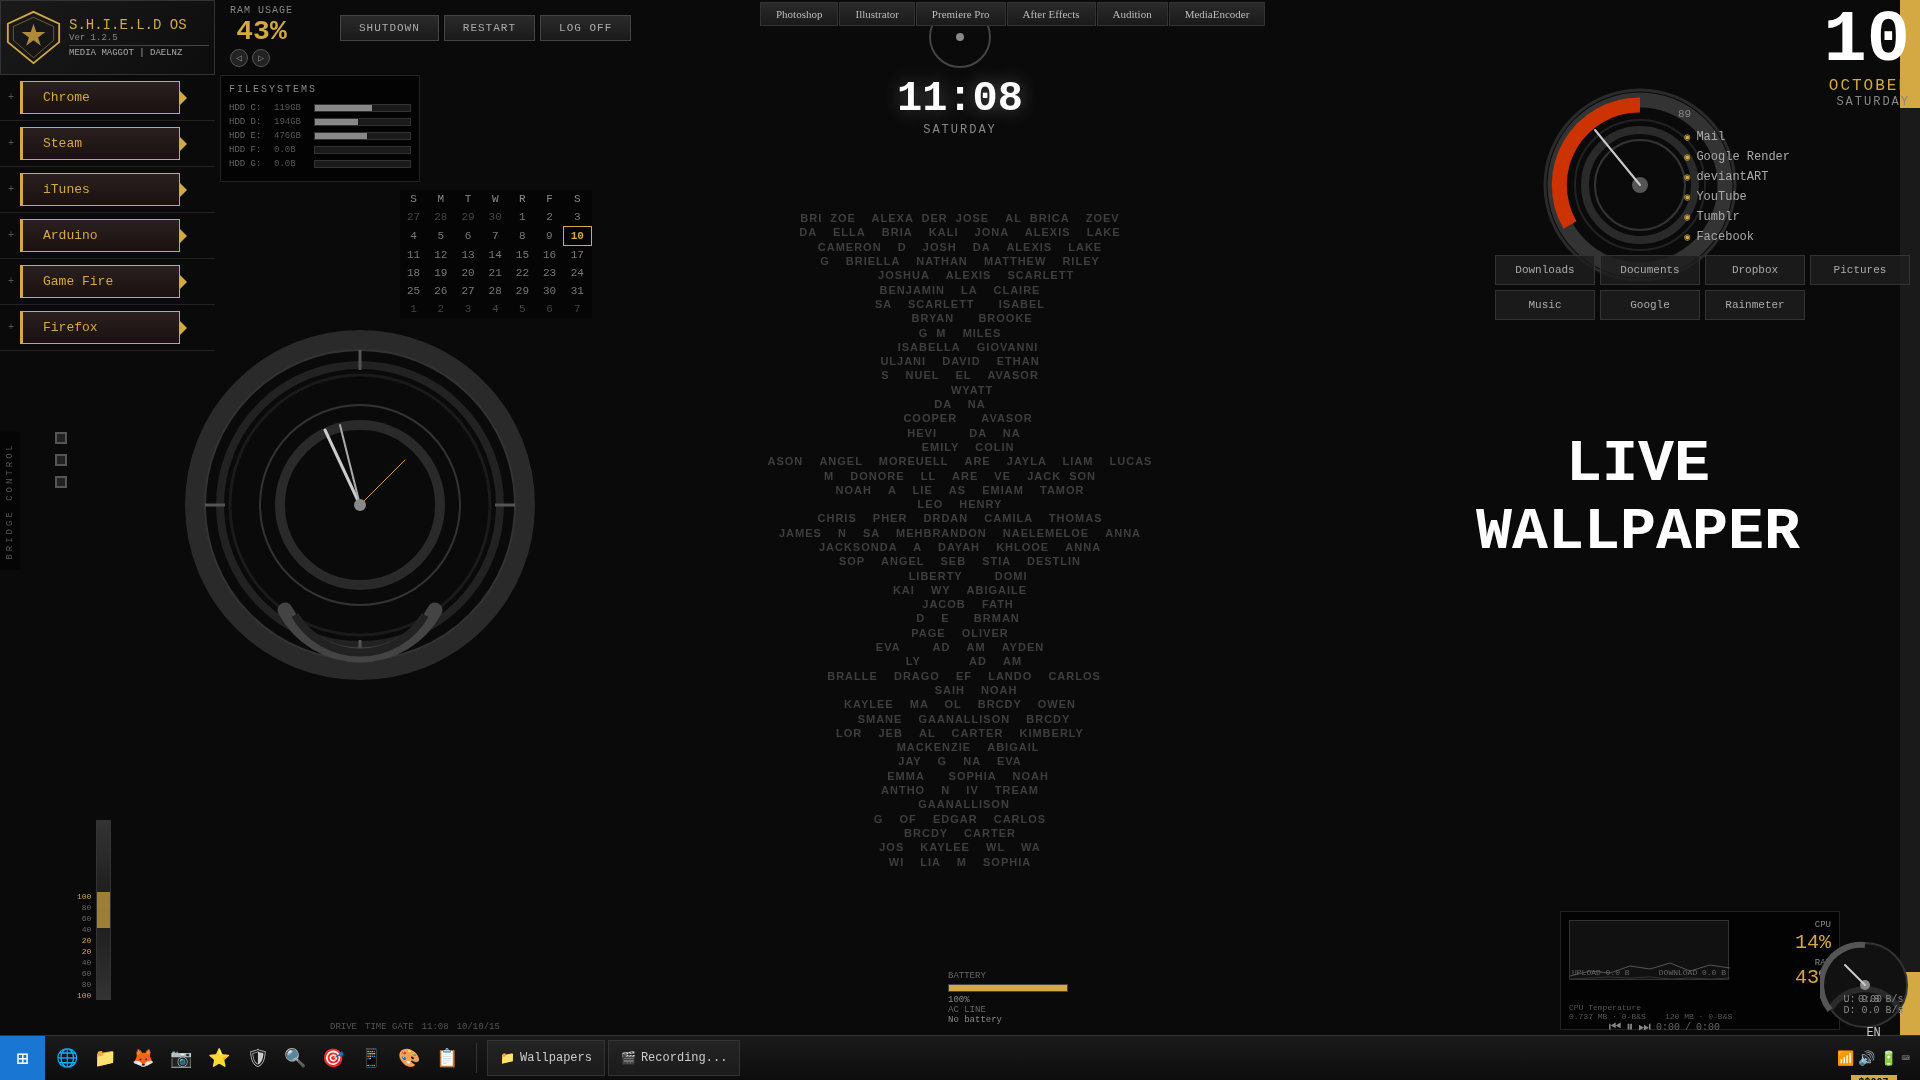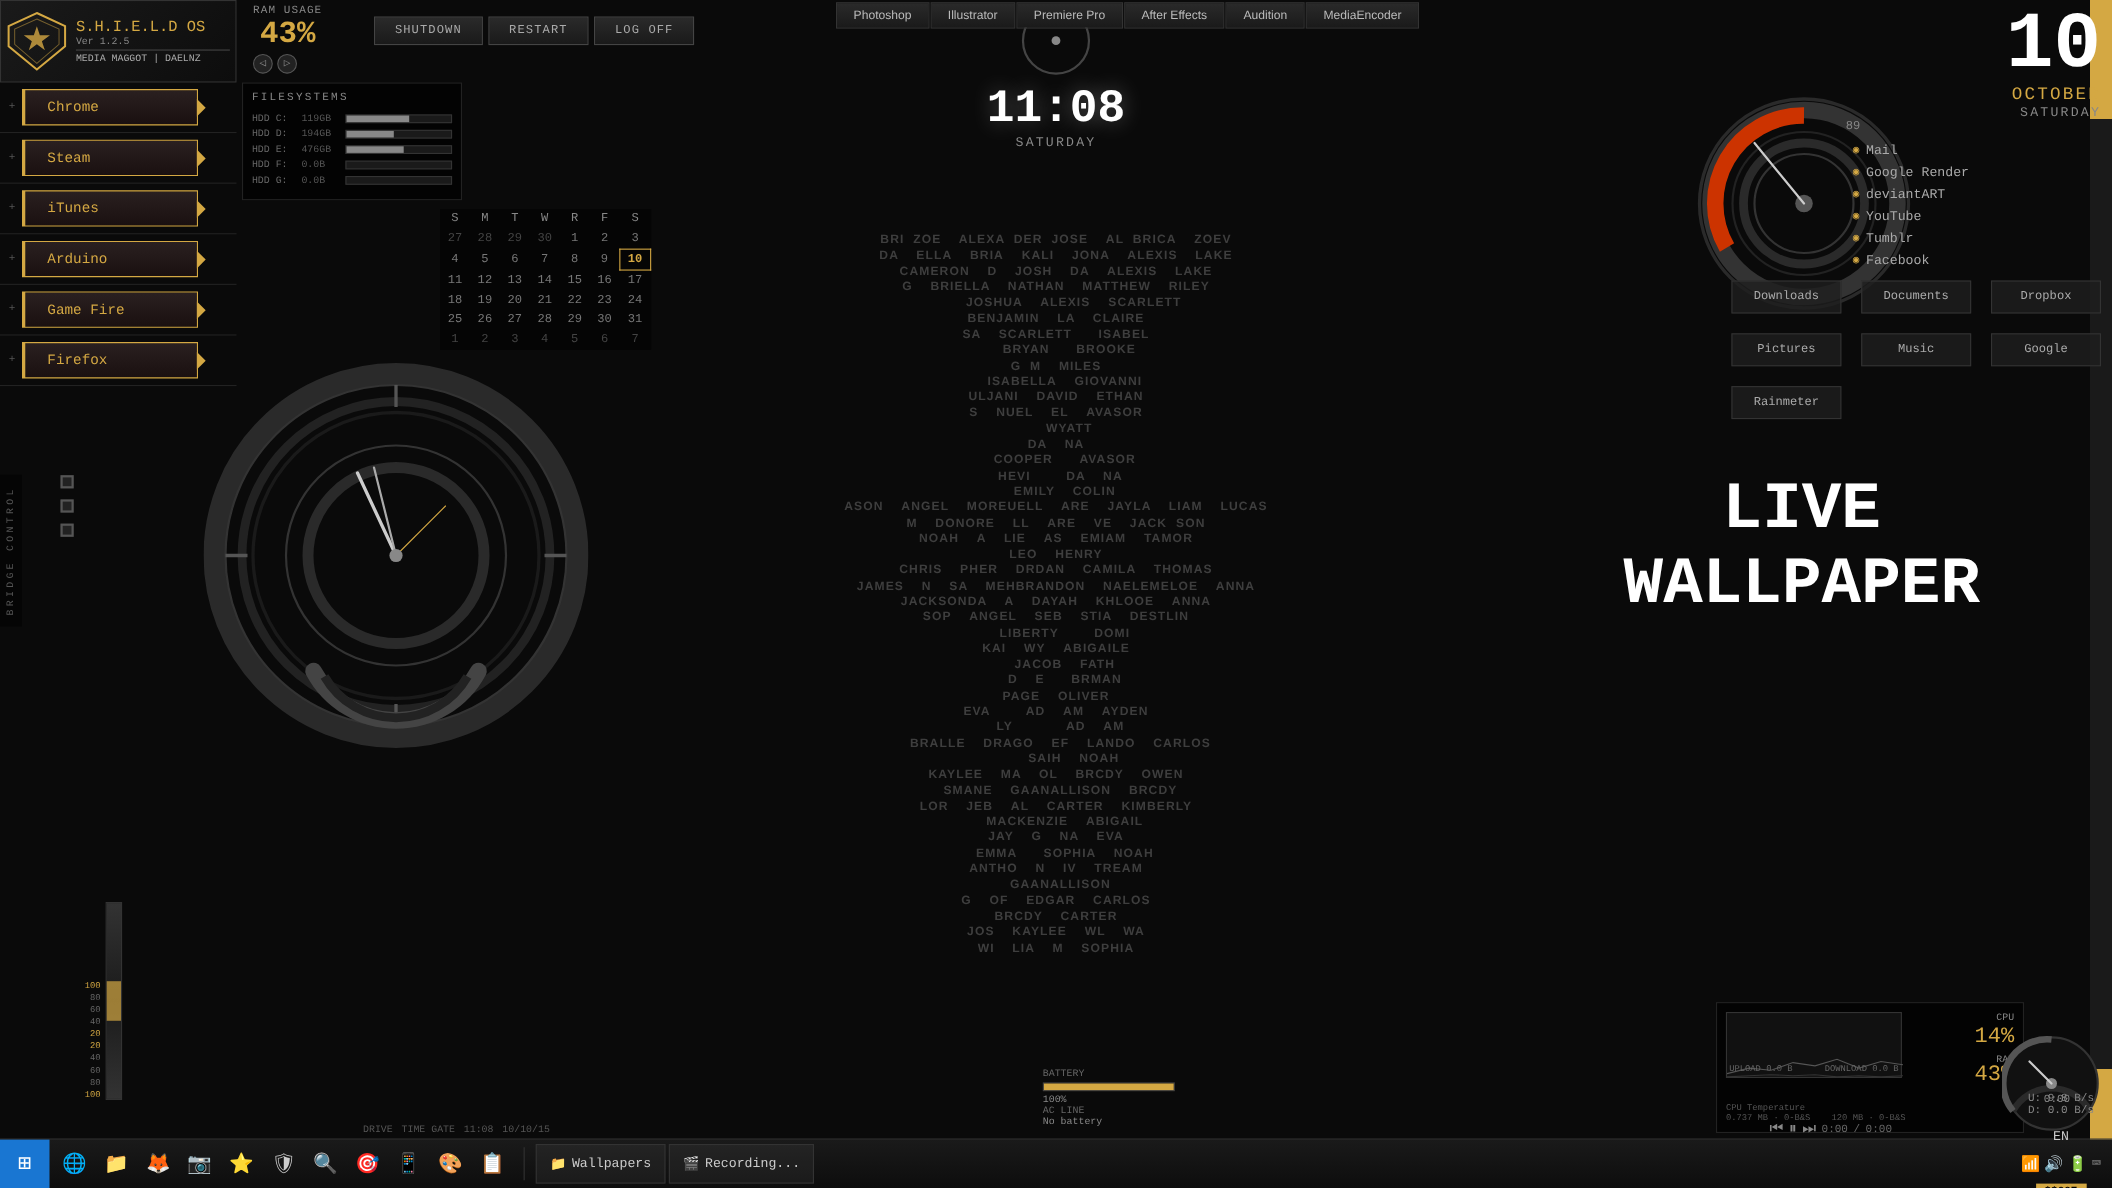--- a/index.html
+++ b/index.html
@@ -175,21 +175,21 @@
       text-transform: uppercase;
       letter-spacing: 2px;
     }
     .shortcut-btn {
       background: linear-gradient(180deg, #2a2a2a, #1a1a1a);
       border: 1px solid #333;
       color: #bbb;
       padding: 5px 15px;
       font-size: 11px;
       cursor: pointer;
-      font-family: Liberation Sans, sans-serif;
+      font-family: Liberation Serif, serif;
     }
 
     
     .date-area {
       position: absolute;
       right: 10px;
       top: 5px;
       z-index: 110;
       text-align: right;
     }
@@ -360,22 +360,22 @@
       font-size: 10px;
     }
 
     
     .folder-shortcuts {
       position: absolute;
       right: 10px;
       top: 255px;
       z-index: 100;
       display: grid;
-      grid-template-columns: 1fr 1fr 1fr;
-      gap: 18px;
+      grid-template-columns: 1fr 1fr 1fr 1fr;
+      gap: 5px;
     }
     .folder-btn {
       background: rgba(30,30,30,0.8);
       border: 1px solid #333;
       color: #aaa;
       padding: 8px 15px;
       font-size: 11px;
       cursor: pointer;
       font-family: 'Courier New', monospace;
       text-align: center;

